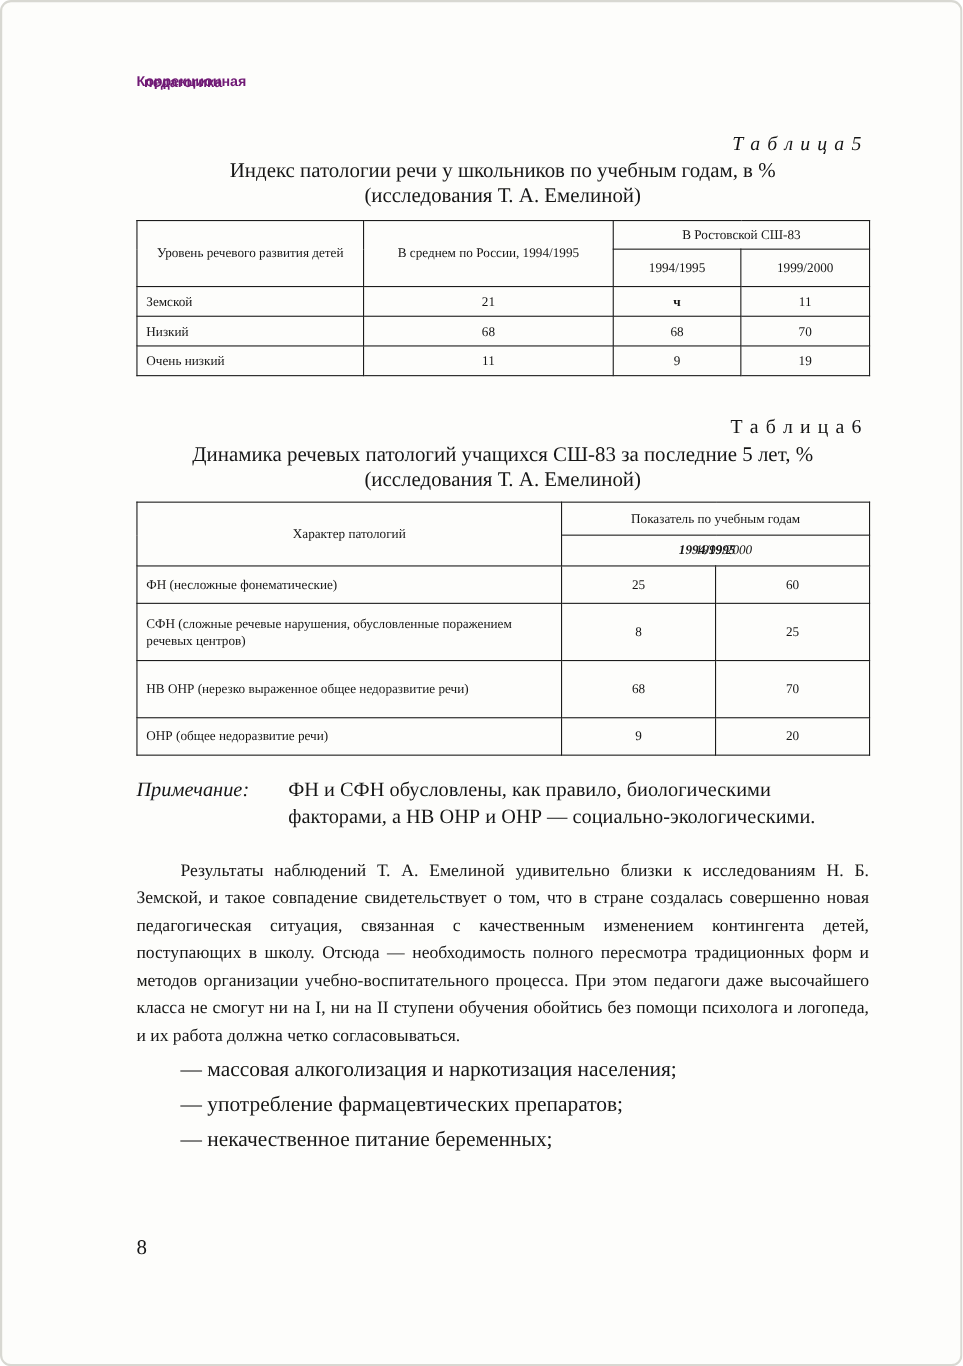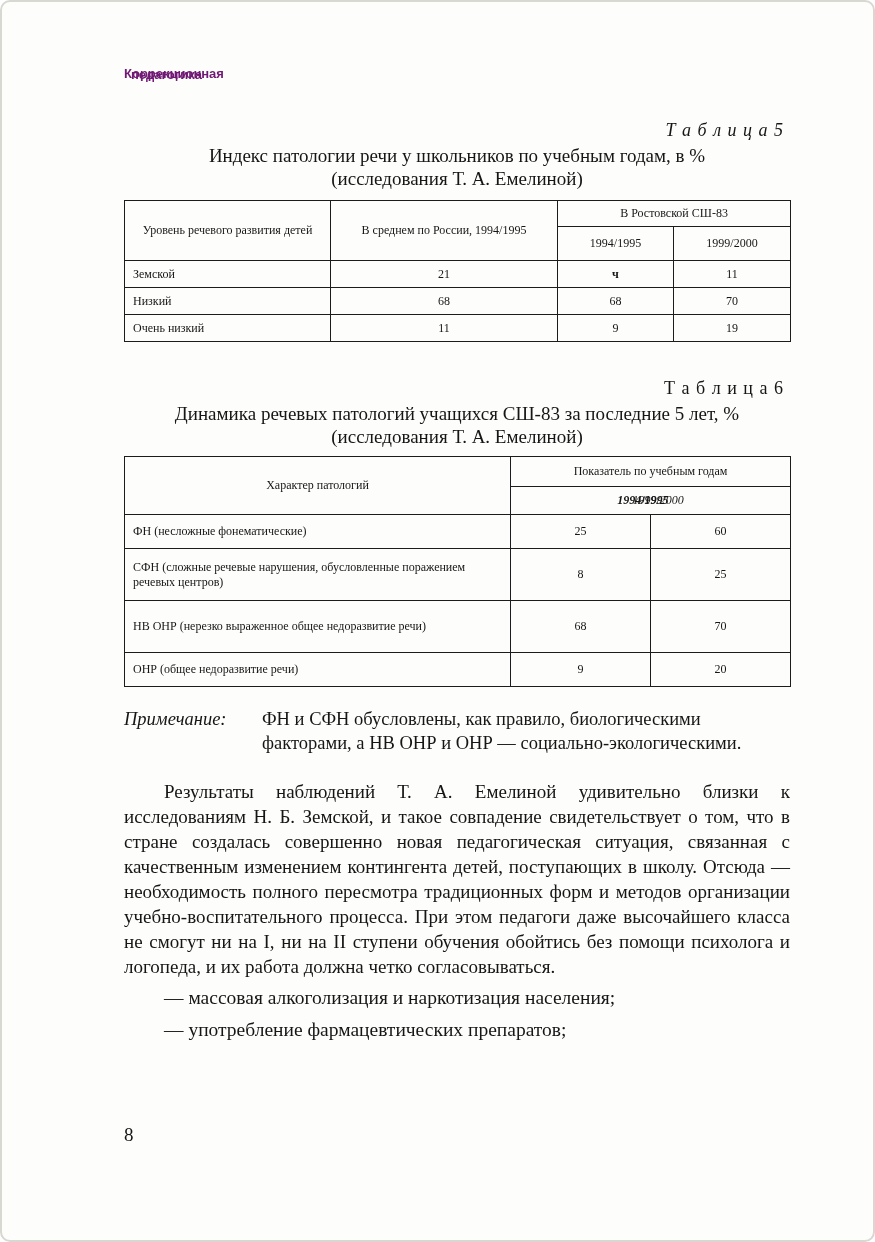--- a/index.html
+++ b/index.html
@@ -49,21 +49,21 @@
   table.t6 tr.h1 td { height: 30px; }
   table.t6 tr.h2 td { height: 28px; }
   .years { white-space: nowrap; overflow: hidden; font-style: italic; }
   .yb { font-weight: bold; }
   .yo { margin-left: -36px; }
 
   .note { display: flex; margin-top: 20px; font-size: 18.5px; line-height: 24px; }
   .note-label { font-style: italic; width: 138px; flex: none; }
   .note-text { flex: 1; }
 
-  .para { font-size: 19px; line-height: 25px; text-align: justify; text-indent: 40px; }
+  .para { font-size: 16px; line-height: 25px; text-align: justify; text-indent: 40px; }
   .para1 { margin-top: 24px; }
   .para2 { margin-top: 6px; }
 
   .list { margin-top: 6px; margin-left: 40px; }
   .list-item { font-size: 19.5px; line-height: 25px; padding-left: 26px; text-indent: -26px; margin-bottom: 7px; }
 
   .page-number { position: absolute; left: 122px; top: 1122px; font-size: 19px; }
 </style>
 </head>
 <body>
@@ -166,18 +166,19 @@
     <div class="note">
       <div class="note-label">Примечание:</div>
       <div class="note-text">ФН и СФН обусловлены, как правило, биологическими факторами, а НВ ОНР и ОНР — социально-экологическими.</div>
     </div>
 
     <p class="para para1">Результаты наблюдений Т. А. Емелиной удивительно близки к исследованиям Н. Б. Земской, и такое совпадение свидетельствует о том, что в стране создалась совершенно новая педагогическая ситуация, связанная с качественным изменением контингента детей, поступающих в школу. Отсюда — необходимость полного пересмотра традиционных форм и методов организации учебно-воспитательного процесса. При этом педагоги даже высочайшего класса не смогут ни на I, ни на II ступени обучения обойтись без помощи психолога и логопеда, и их работа должна четко согласовываться.</p>
 
     <div class="list">
       <div class="list-item">—  массовая алкоголизация и наркотизация населения;</div>
       <div class="list-item">—  употребление фармацевтических препаратов;</div>
+      <div class="list-item">—  некачественное питание беременных;</div>
     </div>
 
   </div>
 
   <div class="page-number">8</div>
 </div>
 
 </body></html>

